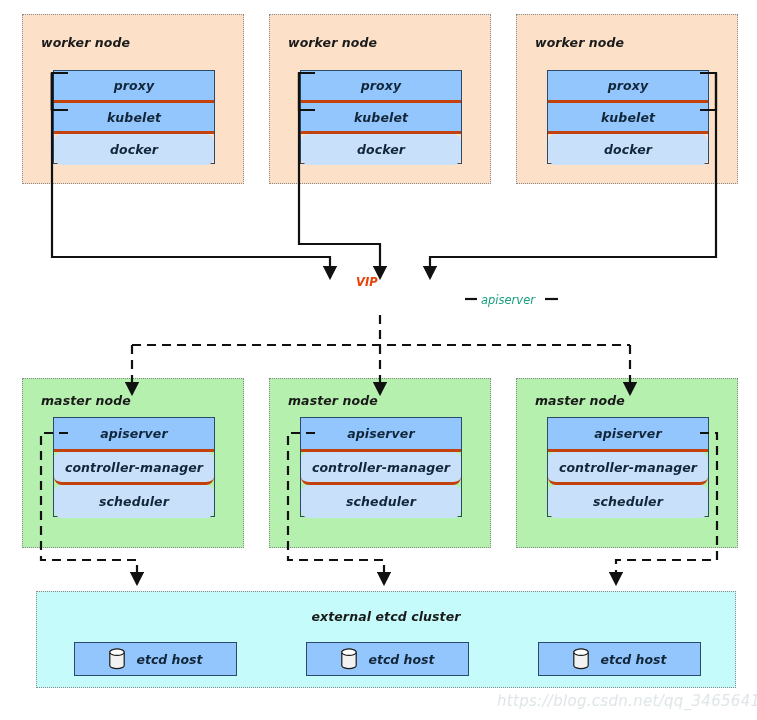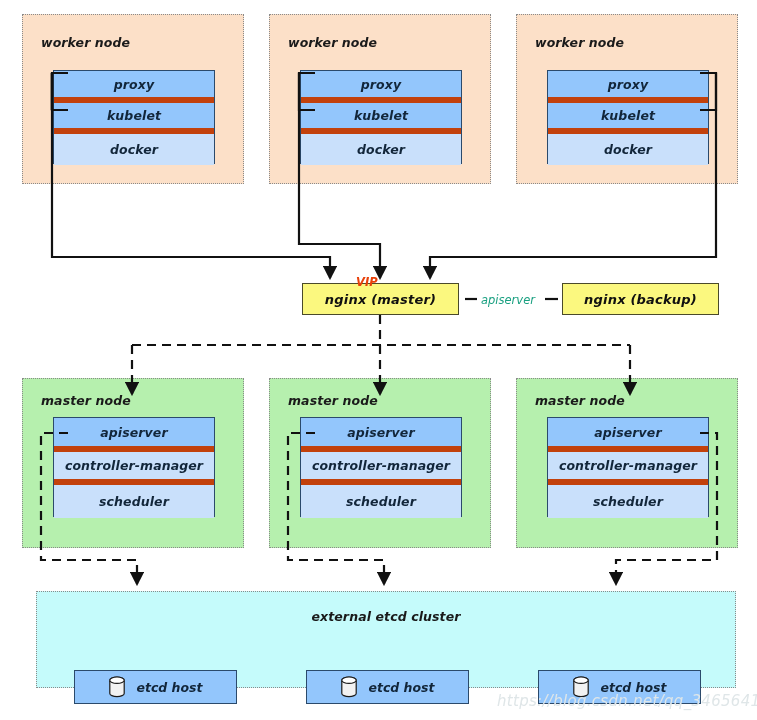--- a/index.html
+++ b/index.html
@@ -45,26 +45,26 @@
   }
   .cell {
     box-sizing: border-box;
     width: 100%;
     display: flex;
     align-items: center;
     justify-content: center;
     font-size: 12.5px;
     font-weight: bold;
     color: #12263a;
-    border-bottom: 6px solid #c2410c;
+    border-bottom: 3px solid #c2410c;
     letter-spacing: 0.1px;
   }
   .cell:last-child { border-bottom: none; }
   .cell.dark  { background: #93c6fc; }
-  .cell.light { background: #c9e0fb; }
+  .cell.light { background: #c9e0fb; border-radius: 8px; }
 
   
   .nginx-box {
     position: absolute;
     box-sizing: border-box;
     background: #fbf87f;
     border: 1px solid #4a4a2a;
     display: flex;
     align-items: center;
     justify-content: center;
@@ -94,21 +94,20 @@
     box-sizing: border-box;
     background: #93c6fc;
     border: 1px solid #2b4a6b;
     display: flex;
     align-items: center;
     justify-content: center;
     gap: 10px;
     font-size: 12.5px;
     font-weight: bold;
     color: #12263a;
-    margin-top: 28px;
   }
   .cyl { flex: 0 0 auto; display: block; }
 
   
   .wires {
     position: absolute;
     left: 0; top: 0;
     width: 757px; height: 720px;
     pointer-events: none;
   }
@@ -146,30 +145,24 @@
 
   <div class="group worker-group" style="left:516px; top:14px; width:222px; height:170px;">
     <div class="group-title" style="left:18px; top:20px;">worker node</div>
     <div class="stack" style="left:30px; top:55px; width:162px; height:94px;">
       <div class="cell dark" style="height:32px;">proxy</div>
       <div class="cell dark" style="height:31px;">kubelet</div>
       <div class="cell light" style="height:31px;">docker</div>
     </div>
   </div>
 
-  <div class="nginx-box" style="left:302px; top:283px; width:157px; height:32px;">
-    <span>nginx (master)</span>
-  </div>
   <div class="vip-label" style="left:356px; top:275px;">VIP</div>
 
   <div class="keepalived-label" style="left:481px; top:293px;">apiserver</div>
 
-  <div class="nginx-box" style="left:562px; top:283px; width:157px; height:32px;">
-    <span>nginx (backup)</span>
-  </div>
 
   <div class="group master-group" style="left:22px; top:378px; width:222px; height:170px;">
     <div class="group-title" style="left:18px; top:14px;">master node</div>
     <div class="stack" style="left:30px; top:38px; width:162px; height:100px;">
       <div class="cell dark" style="height:34px;">apiserver</div>
       <div class="cell light" style="height:33px;">controller-manager</div>
       <div class="cell light" style="height:33px;">scheduler</div>
     </div>
   </div>
 

